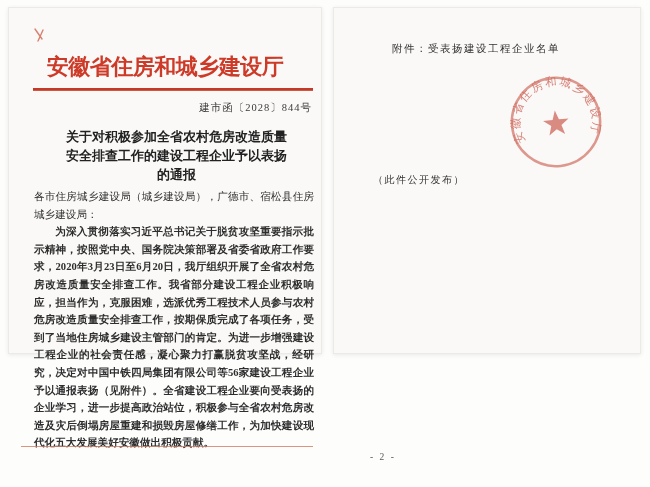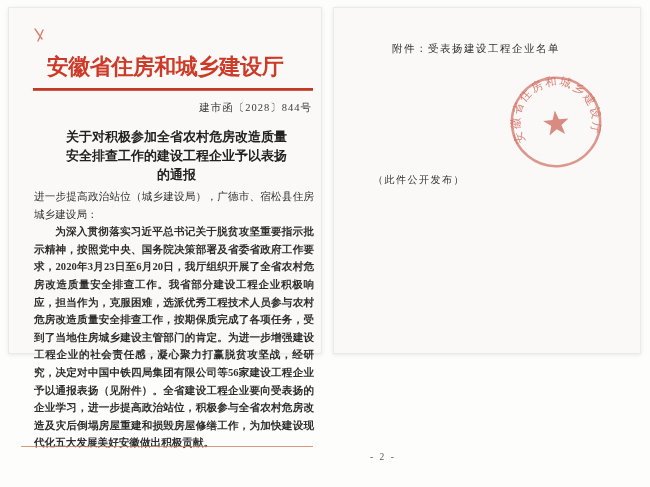--- a/index.html
+++ b/index.html
@@ -100,21 +100,21 @@
 
     <div class="agency">安徽省住房和城乡建设厅</div>
 
     <div class="red-rule"></div>
 
     <div class="doc-number">建市函〔2028〕844号</div>
 
     <div class="doc-title">关于对积极参加全省农村危房改造质量安全排查工作的建设工程企业予以表扬的通报</div>
 
     <div class="body-block">
-      <p>进一步提高政治站位（城乡建设局），广德市、宿松县住房城乡建设局：</p>
+      <p>各市住房城乡建设局（城乡建设局），广德市、宿松县住房城乡建设局：</p>
       <p class="indent">为深入贯彻落实习近平总书记关于脱贫攻坚重要指示批示精神，按照党中央、国务院决策部署及省委省政府工作要求，2020年3月23日至6月20日，我厅组织开展了全省农村危房改造质量安全排查工作。我省部分建设工程企业积极响应，担当作为，克服困难，选派优秀工程技术人员参与农村危房改造质量安全排查工作，按期保质完成了各项任务，受到了当地住房城乡建设主管部门的肯定。为进一步增强建设工程企业的社会责任感，凝心聚力打赢脱贫攻坚战，经研究，决定对中国中铁四局集团有限公司等56家建设工程企业予以通报表扬（见附件）。全省建设工程企业要向受表扬的企业学习，进一步提高政治站位，积极参与全省农村危房改造及灾后倒塌房屋重建和损毁房屋修缮工作，为加快建设现代化五大发展美好安徽做出积极贡献。</p>
     </div>
 
     <div class="bottom-rule"></div>
   </div>
 
   <div class="page page-right">
 
     <div class="attachment">附件：受表扬建设工程企业名单</div>
 

